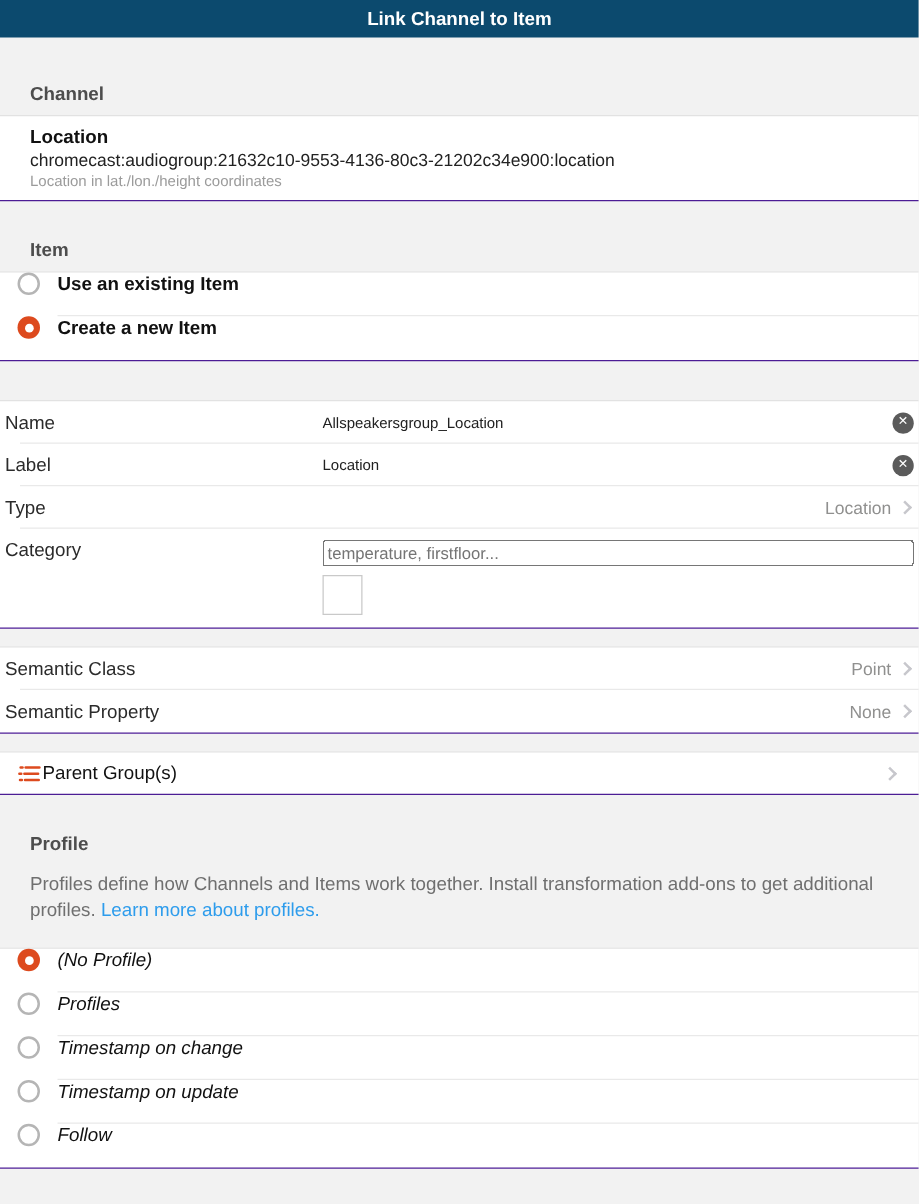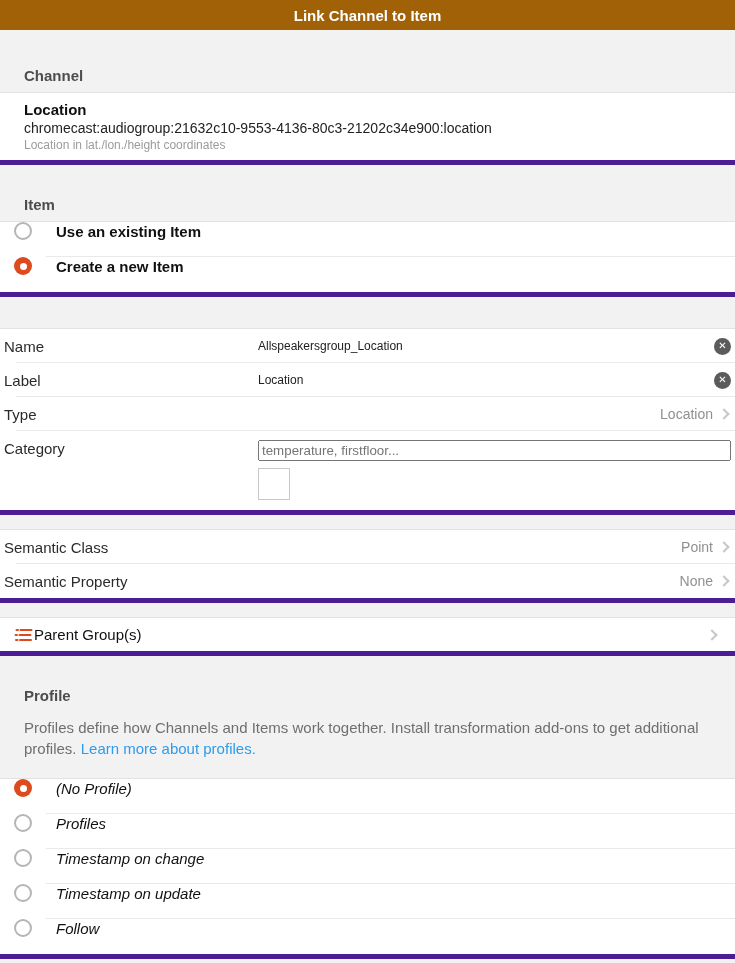--- a/index.html
+++ b/index.html
@@ -5,56 +5,56 @@
   * { box-sizing: border-box; }
   html,body { margin:0; padding:0; }
   body {
     width:735px; height:963px; overflow:hidden;
     background:#f2f2f2;
     font-family:"Liberation Sans", sans-serif;
     color:#212121;
   }
   
   .navbar {
-    height:30px; background:#a16207;
+    height:30px; background:#0c4a6e;
     display:flex; align-items:center; justify-content:center;
   }
   .navbar-title { color:#ffffff; font-weight:bold; font-size:15px; }
 
   
   .block-title {
     margin:37px 24px 8px; font-size:15px; font-weight:bold; color:#4d4d4d;
   }
   .block-title.after-card { margin-top:31px; }
 
   
   .card {
     background:#ffffff;
     border-top:1px solid #e2e2e2;
-    border-bottom:5px solid #4c1d95;
+    border-bottom:1px solid #4c1d95;
   }
   .mt14 { margin-top:14px; }
   .mt31 { margin-top:31px; }
 
   
   .channel-card { padding:7px 24px 7px; }
   .channel-name { font-size:15px; font-weight:bold; line-height:19px; color:#111; }
   .channel-uid  { font-size:14px; line-height:19px; color:#222; }
   .channel-desc { font-size:12px; line-height:15px; color:#9b9b9b; }
 
   
   .row { display:flex; align-items:center; min-height:32px; position:relative; }
   .row.divided::after {
     content:""; position:absolute; left:16px; right:0; bottom:0;
     height:1px; background:#e9e9e9;
   }
   .row.divided.radio-divide::after { left:46px; }
 
   
-  .radio-row { padding:0 16px 17px 14px; gap:24px; cursor:pointer;align-items:center; }
+  .radio-row { padding:0 16px 17px 14px; gap:14px; cursor:pointer;align-items:center; }
   .radio {
     width:18px; height:18px; border-radius:50%;
     border:2px solid #b5b5b5; background:#fff; flex:none; position:relative;
   }
   .radio.checked { border:none; background:#dd4a1e; }
   .radio.checked::after {
     content:""; position:absolute; left:50%; top:50%;
     width:7px; height:7px; margin:-3.5px 0 0 -3.5px;
     background:#fff; border-radius:50%;
   }

